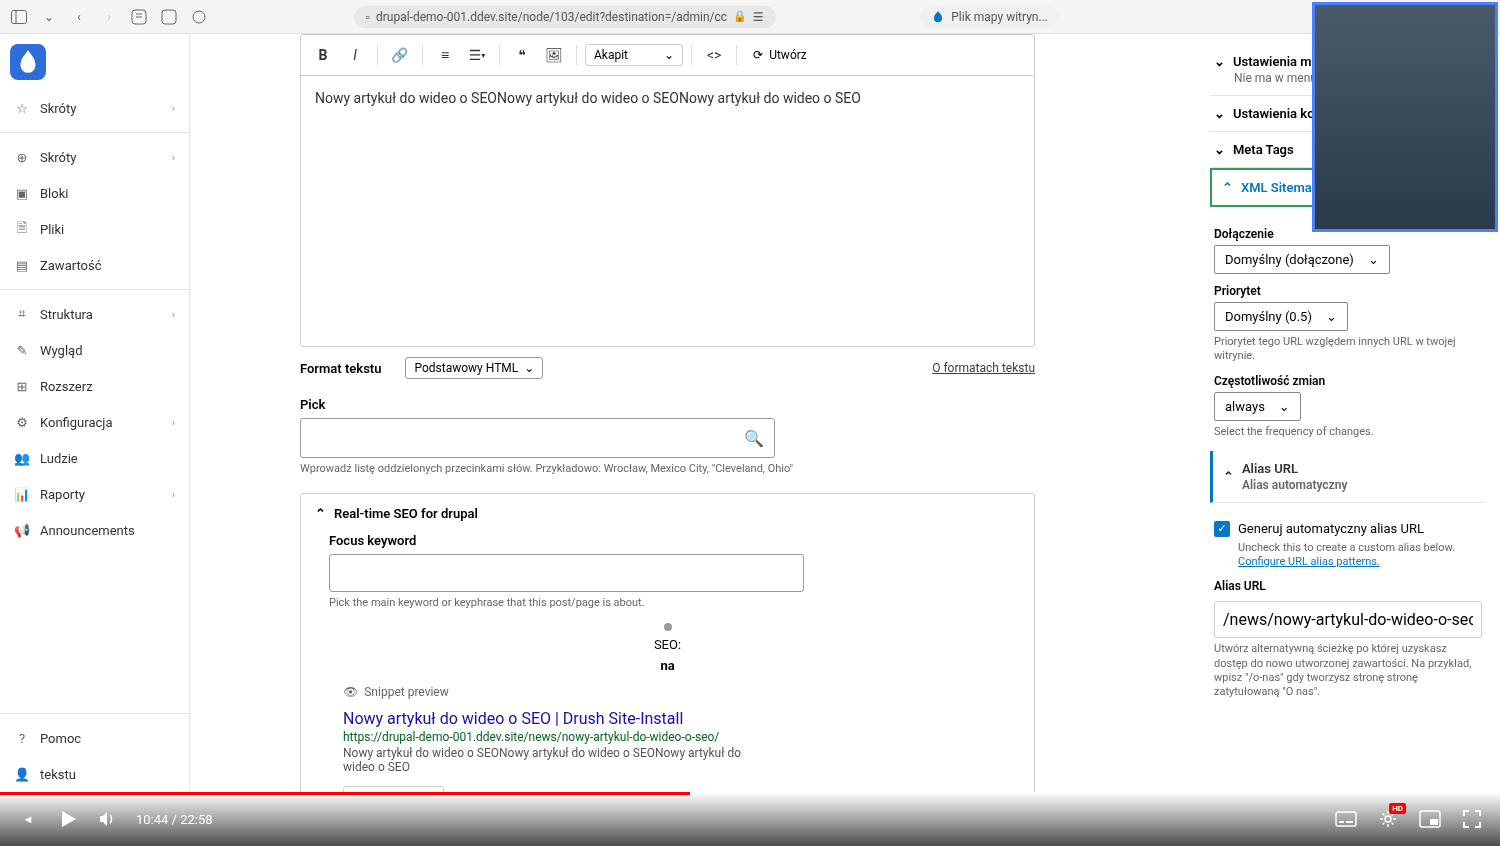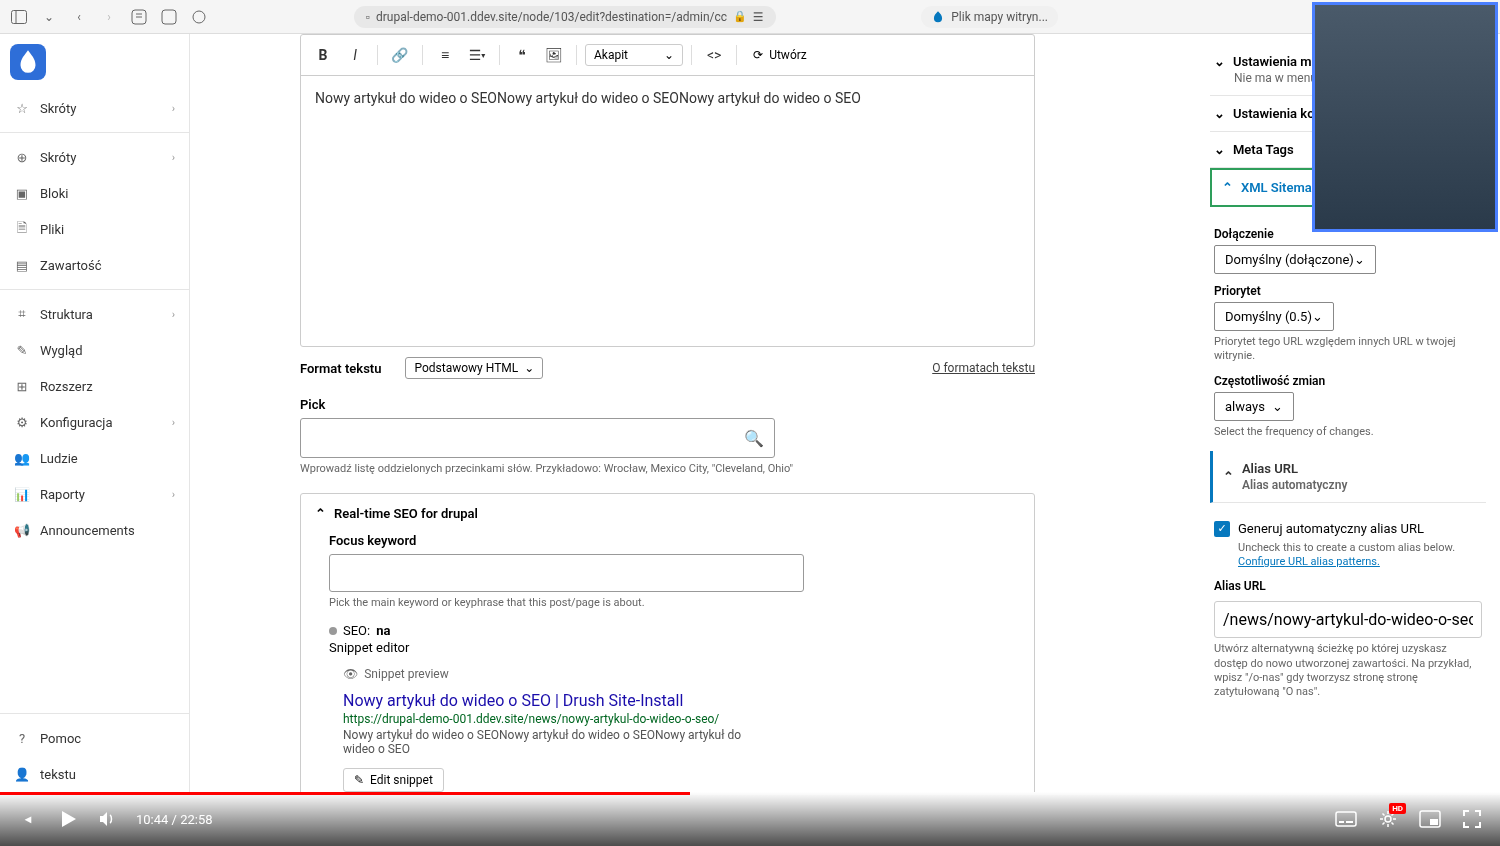--- a/index.html
+++ b/index.html
@@ -39,38 +39,38 @@
 
 .section-label { font-weight: 600; font-size: 13px; margin-top: 18px; margin-bottom: 6px; }
 .tag-input { width: 475px; height: 40px; border: 1px solid #999; border-radius: 3px; position: relative; }
 .tag-input .search-ic { position: absolute; right: 10px; top: 10px; color: #888; }
 .help-text { font-size: 11px; color: #666; margin-top: 4px; }
 
 .seo-panel { border: 1px solid #ccc; border-radius: 3px; width: 735px; margin-top: 18px; background: #fff; }
 .seo-header { padding: 12px 14px; display: flex; align-items: center; gap: 8px; font-weight: 600; font-size: 13px; cursor: pointer; }
 .seo-body { padding: 0 28px 14px 28px; }
 .seo-input { width: 475px; height: 38px; border: 1px solid #999; border-radius: 3px; margin-top: 4px; }
-.seo-status { display: flex; align-items: center; gap: 6px; font-size: 13px; margin-top: 14px; }
+.seo-status { display: flex; align-items: center; gap: 6px; font-size: 13px; margin-top: 14px; flex-direction: column; }
 .seo-status .dot { width: 8px; height: 8px; border-radius: 50%; background: #999; }
 .snippet-ed { font-size: 13px; margin-top: 2px; }
 .snippet-prev { display: flex; align-items: center; gap: 6px; font-size: 12px; color: #666; margin-top: 12px; margin-left: 14px; }
 .snippet-title { color: #1a0dab; font-size: 16px; margin-top: 10px; margin-left: 14px; }
 .snippet-url { color: #006621; font-size: 12px; margin-left: 14px; margin-top: 2px; }
 .snippet-desc { color: #545454; font-size: 12px; margin-left: 14px; margin-top: 2px; max-width: 400px; }
 .edit-snip { display: inline-flex; align-items: center; gap: 6px; border: 1px solid #ccc; border-radius: 3px; padding: 4px 10px; font-size: 12px; margin-top: 12px; margin-left: 14px; cursor: pointer; }
 
 .right-panel { width: 300px; background: #fff; padding: 10px 14px 10px 10px; font-size: 13px; }
 .rp-section { border-bottom: 1px solid #e5e5e5; padding: 10px 4px; }
 .rp-header { display: flex; align-items: center; gap: 8px; font-weight: 600; cursor: pointer; }
 .rp-sub { color: #666; font-size: 12px; margin-left: 20px; margin-top: 2px; }
 .rp-active { border: 2px solid #2e9e5b; padding: 10px; }
 .rp-active .rp-header { color: #0678be; }
 .rp-body { padding: 10px 4px 4px 4px; }
 .rp-label { font-weight: 600; font-size: 12px; margin-bottom: 4px; margin-top: 10px; }
-.rp-select { border: 1px solid #888; border-radius: 2px; padding: 6px 10px; font-size: 13px; display: inline-flex; align-items: center; gap: 0; cursor: pointer; }
+.rp-select { border: 1px solid #888; border-radius: 2px; padding: 6px 10px; font-size: 13px; display: inline-flex; align-items: center; gap: 14px; cursor: pointer; }
 .rp-select.wide { min-width: 150px; justify-content: space-between; }
 .rp-help { font-size: 11px; color: #666; margin-top: 4px; line-height: 1.3; }
 .rp-alias { border-left: 3px solid #0678be; padding-left: 10px; }
 .rp-check-row { display: flex; align-items: flex-start; gap: 8px; margin-top: 8px; }
 .rp-checkbox { width: 16px; height: 16px; background: #0678be; border-radius: 2px; display: flex; align-items: center; justify-content: center; color: #fff; font-size: 11px; flex-shrink: 0; }
 .rp-link { color: #0678be; text-decoration: underline; }
 .rp-input { width: 100%; border: 1px solid #ccc; border-radius: 3px; padding: 8px; font-size: 16px; margin-top: 4px; }
 
 .webcam { position: absolute; top: 2px; right: 2px; width: 186px; height: 230px; border: 3px solid #4a7fff; background: linear-gradient(180deg, #4a5a6a 0%, #2a3a4a 100%); z-index: 100; }
 
@@ -264,21 +264,20 @@
       <div class="seo-body">
         <div class="section-label" style="margin-top:0">Focus keyword</div>
         <div class="seo-input"></div>
         <div class="help-text">Pick the main keyword or keyphrase that this post/page is about.</div>
 
         <div class="seo-status">
           <span class="dot"></span>
           <span>SEO: </span>
           <b>na</b>
         </div>
-        <div class="snippet-ed">Snippet editor</div>
         <div class="snippet-prev">
           <span>👁</span>
           <span>Snippet preview</span>
         </div>
         <div class="snippet-title">Nowy artykuł do wideo o SEO | Drush Site-Install</div>
         <div class="snippet-url">https://drupal-demo-001.ddev.site/news/nowy-artykul-do-wideo-o-seo/</div>
         <div class="snippet-desc">Nowy artykuł do wideo o SEONowy artykuł do wideo o SEONowy artykuł do wideo o SEO</div>
         <div class="edit-snip">
           <span>✎</span>
           <span>Edit snippet</span>

